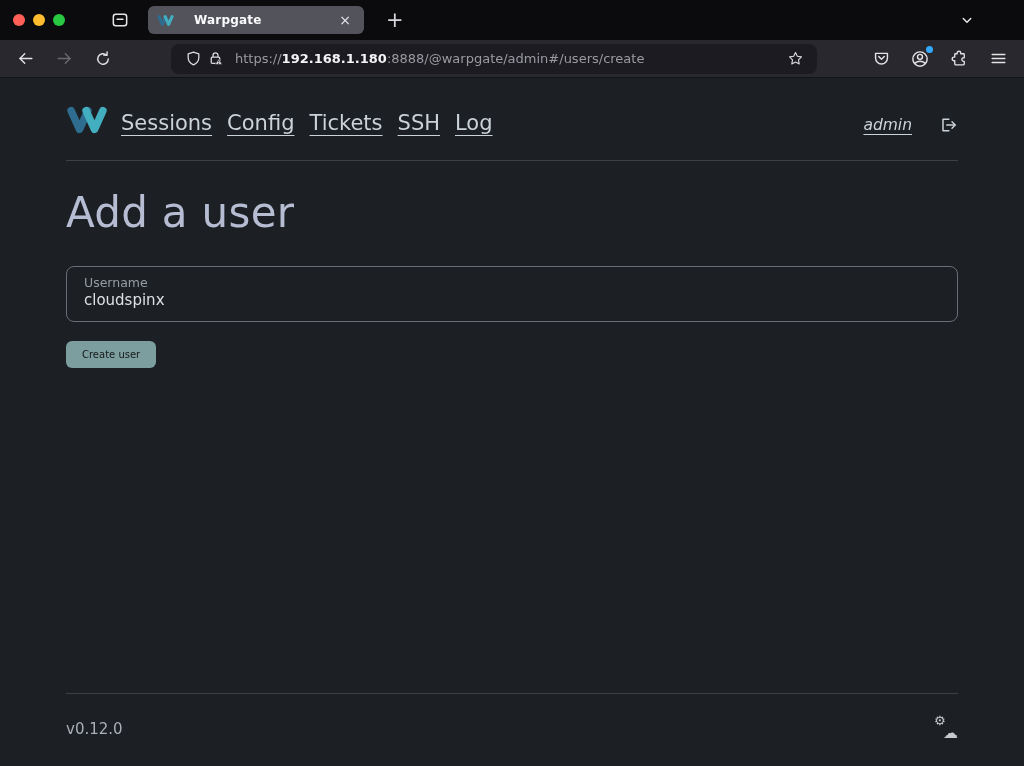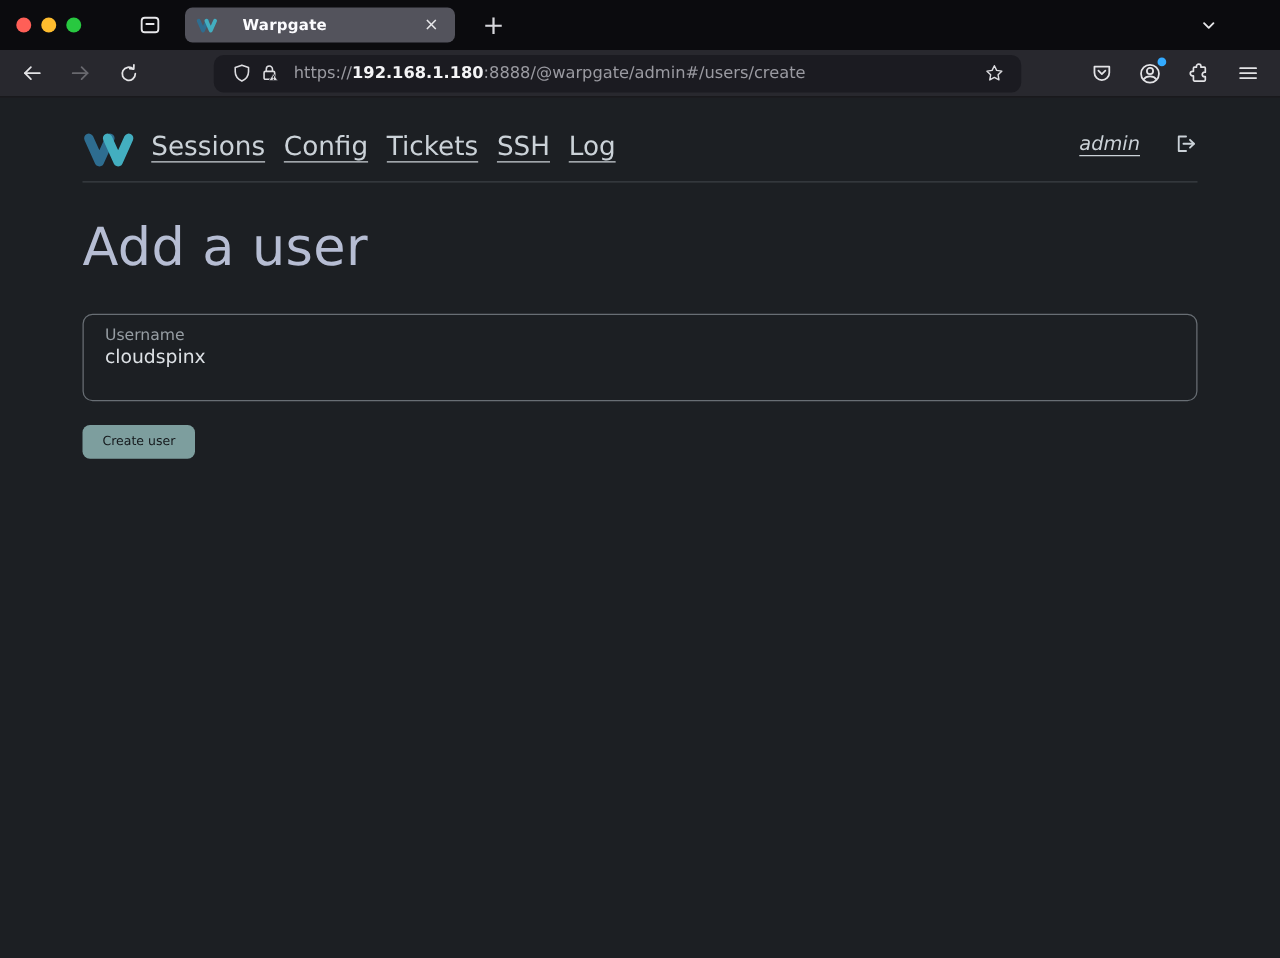--- a/index.html
+++ b/index.html
@@ -42,40 +42,40 @@
   .url-dim { color:#9a9aa1; }
   .url-host { color:#f4f4f6; font-weight:700; }
   .urlbar .star { margin-left:auto; }
   .toolbar-icons { display:flex; gap:17px; align-items:center; margin-left:auto; margin-right:3px; }
   .account-wrap { position:relative; }
   .acct-dot { position:absolute; top:-2px; right:-2px; width:7px; height:7px; border-radius:50%; background:#33aaff; }
 
   
   .page { height:688px; padding:0 66px; display:flex; flex-direction:column; }
   .navbar {
-    display:flex; align-items:flex-start; padding:27px 0 10px;
+    display:flex; align-items:flex-end; padding:27px 0 25px;
     border-bottom:1px solid #3b4045;
   }
   .logo { width:42px; height:30px; flex:0 0 auto; }
   .nav-links { display:flex; gap:15px; margin-left:13px; align-items:baseline; }
   .nav-link {
     color:#cbd2d8; font-size:21px; text-decoration:underline;
     text-underline-offset:5px; text-decoration-thickness:1px; cursor:pointer;
   }
   .nav-right { margin-left:auto; display:flex; align-items:center; gap:26px;font-style:italic; }
   .admin-link {
     color:#cbd2d8; font-size:15.5px; text-decoration:underline;
     text-underline-offset:4px; cursor:pointer;
   }
   .page-title {
     margin:27px 0 0; font-size:42px; font-weight:400; color:#b6bdd3; letter-spacing:.3px;
   }
   .field {
     margin-top:29px; border:1px solid #686e74; border-radius:8px;
-    height:70px; padding:8px 17px;
+    height:56px; padding:8px 17px;
   }
   .field-label { display:block; font-size:12.5px; color:#969da3; }
   .field-input {
     display:block; width:100%; margin-top:1px; background:transparent; border:none; outline:none;
     color:#dde1e5; font-size:15px; font-family:"DejaVu Sans","Liberation Sans",sans-serif; padding:0;
   }
   .create-btn {
     margin-top:19px; align-self:flex-start; background:#7d9e9e; color:#15191c;
     border:none; border-radius:6px; font-size:10px; padding:8px 16px;
     font-family:"DejaVu Sans","Liberation Sans",sans-serif; cursor:pointer;
@@ -234,14 +234,21 @@
 
   <div class="field">
     <label class="field-label">Username</label>
     <input class="field-input" type="text" value="cloudspinx" style="">
   </div>
 
   <button class="create-btn">Create user</button>
 
   <div class="spacer"></div>
 
+  <div class="footer">
+    <span class="version">v0.12.0</span>
+    <span class="theme-icon">
+      <span class="gear">⚙</span>
+      <span class="cloud">☁</span>
+    </span>
+  </div>
 
 </div>
 
 </body></html>

